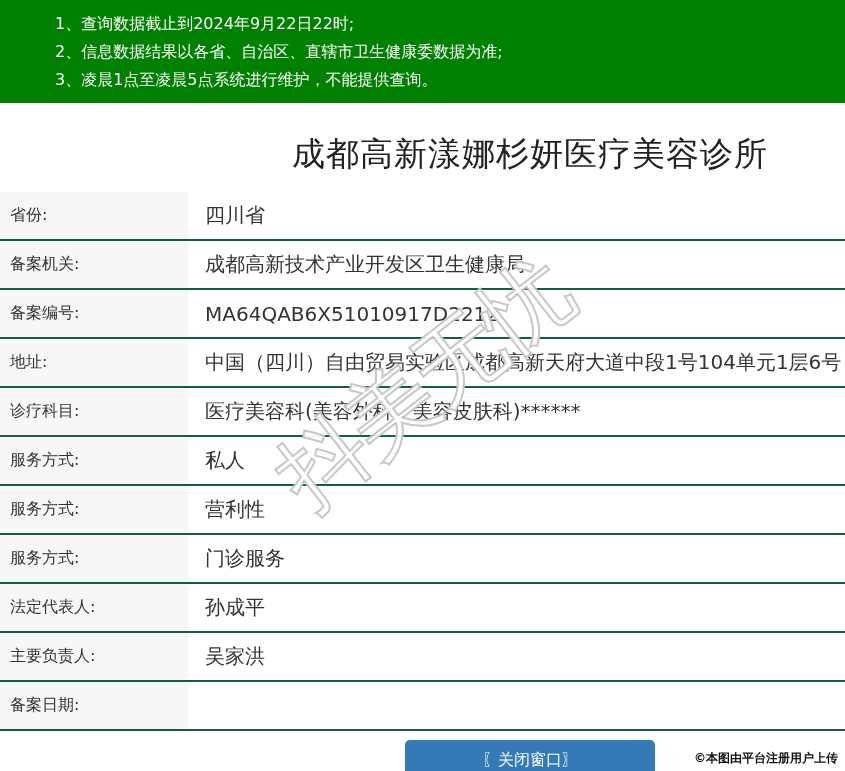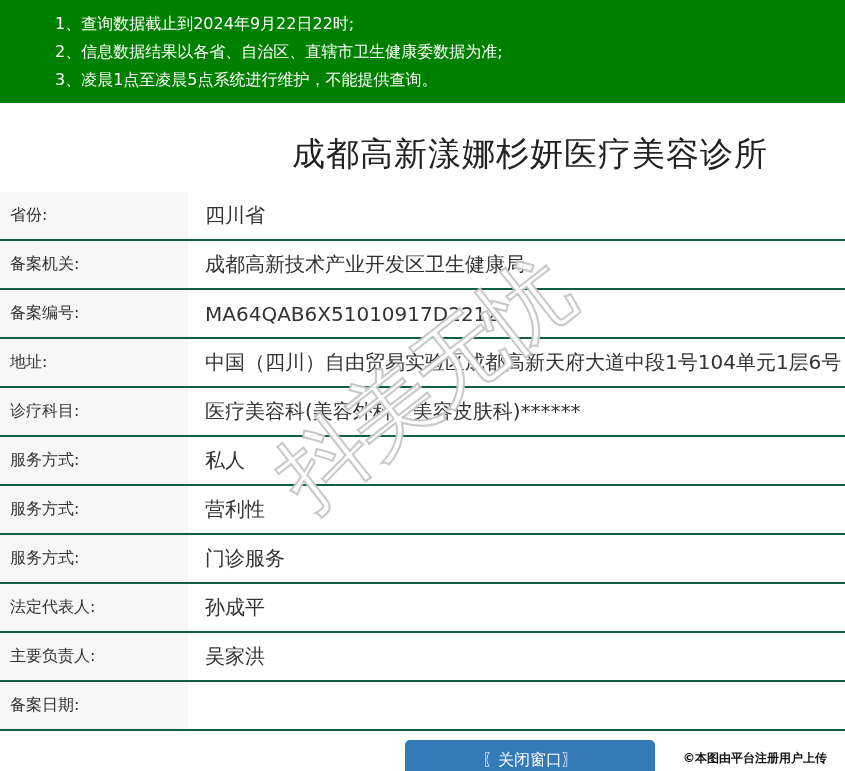--- a/index.html
+++ b/index.html
@@ -90,21 +90,21 @@
     -webkit-text-stroke:2px #c6c6c6;
     text-shadow:0 0 1px #d9d9d9;
     opacity:.95;
     pointer-events:none;
     z-index:5;
   }
 
   
   .attribution {
     position:absolute;
-    right:18px;
+    right:7px;
     bottom:4px;
     font-size:12px;
     font-weight:bold;
     color:#111;
     text-shadow:-1px -1px 0 #fff, 1px -1px 0 #fff, -1px 1px 0 #fff, 1px 1px 0 #fff;
     z-index:6;
     white-space:nowrap;
   }
 </style>
 </head>

